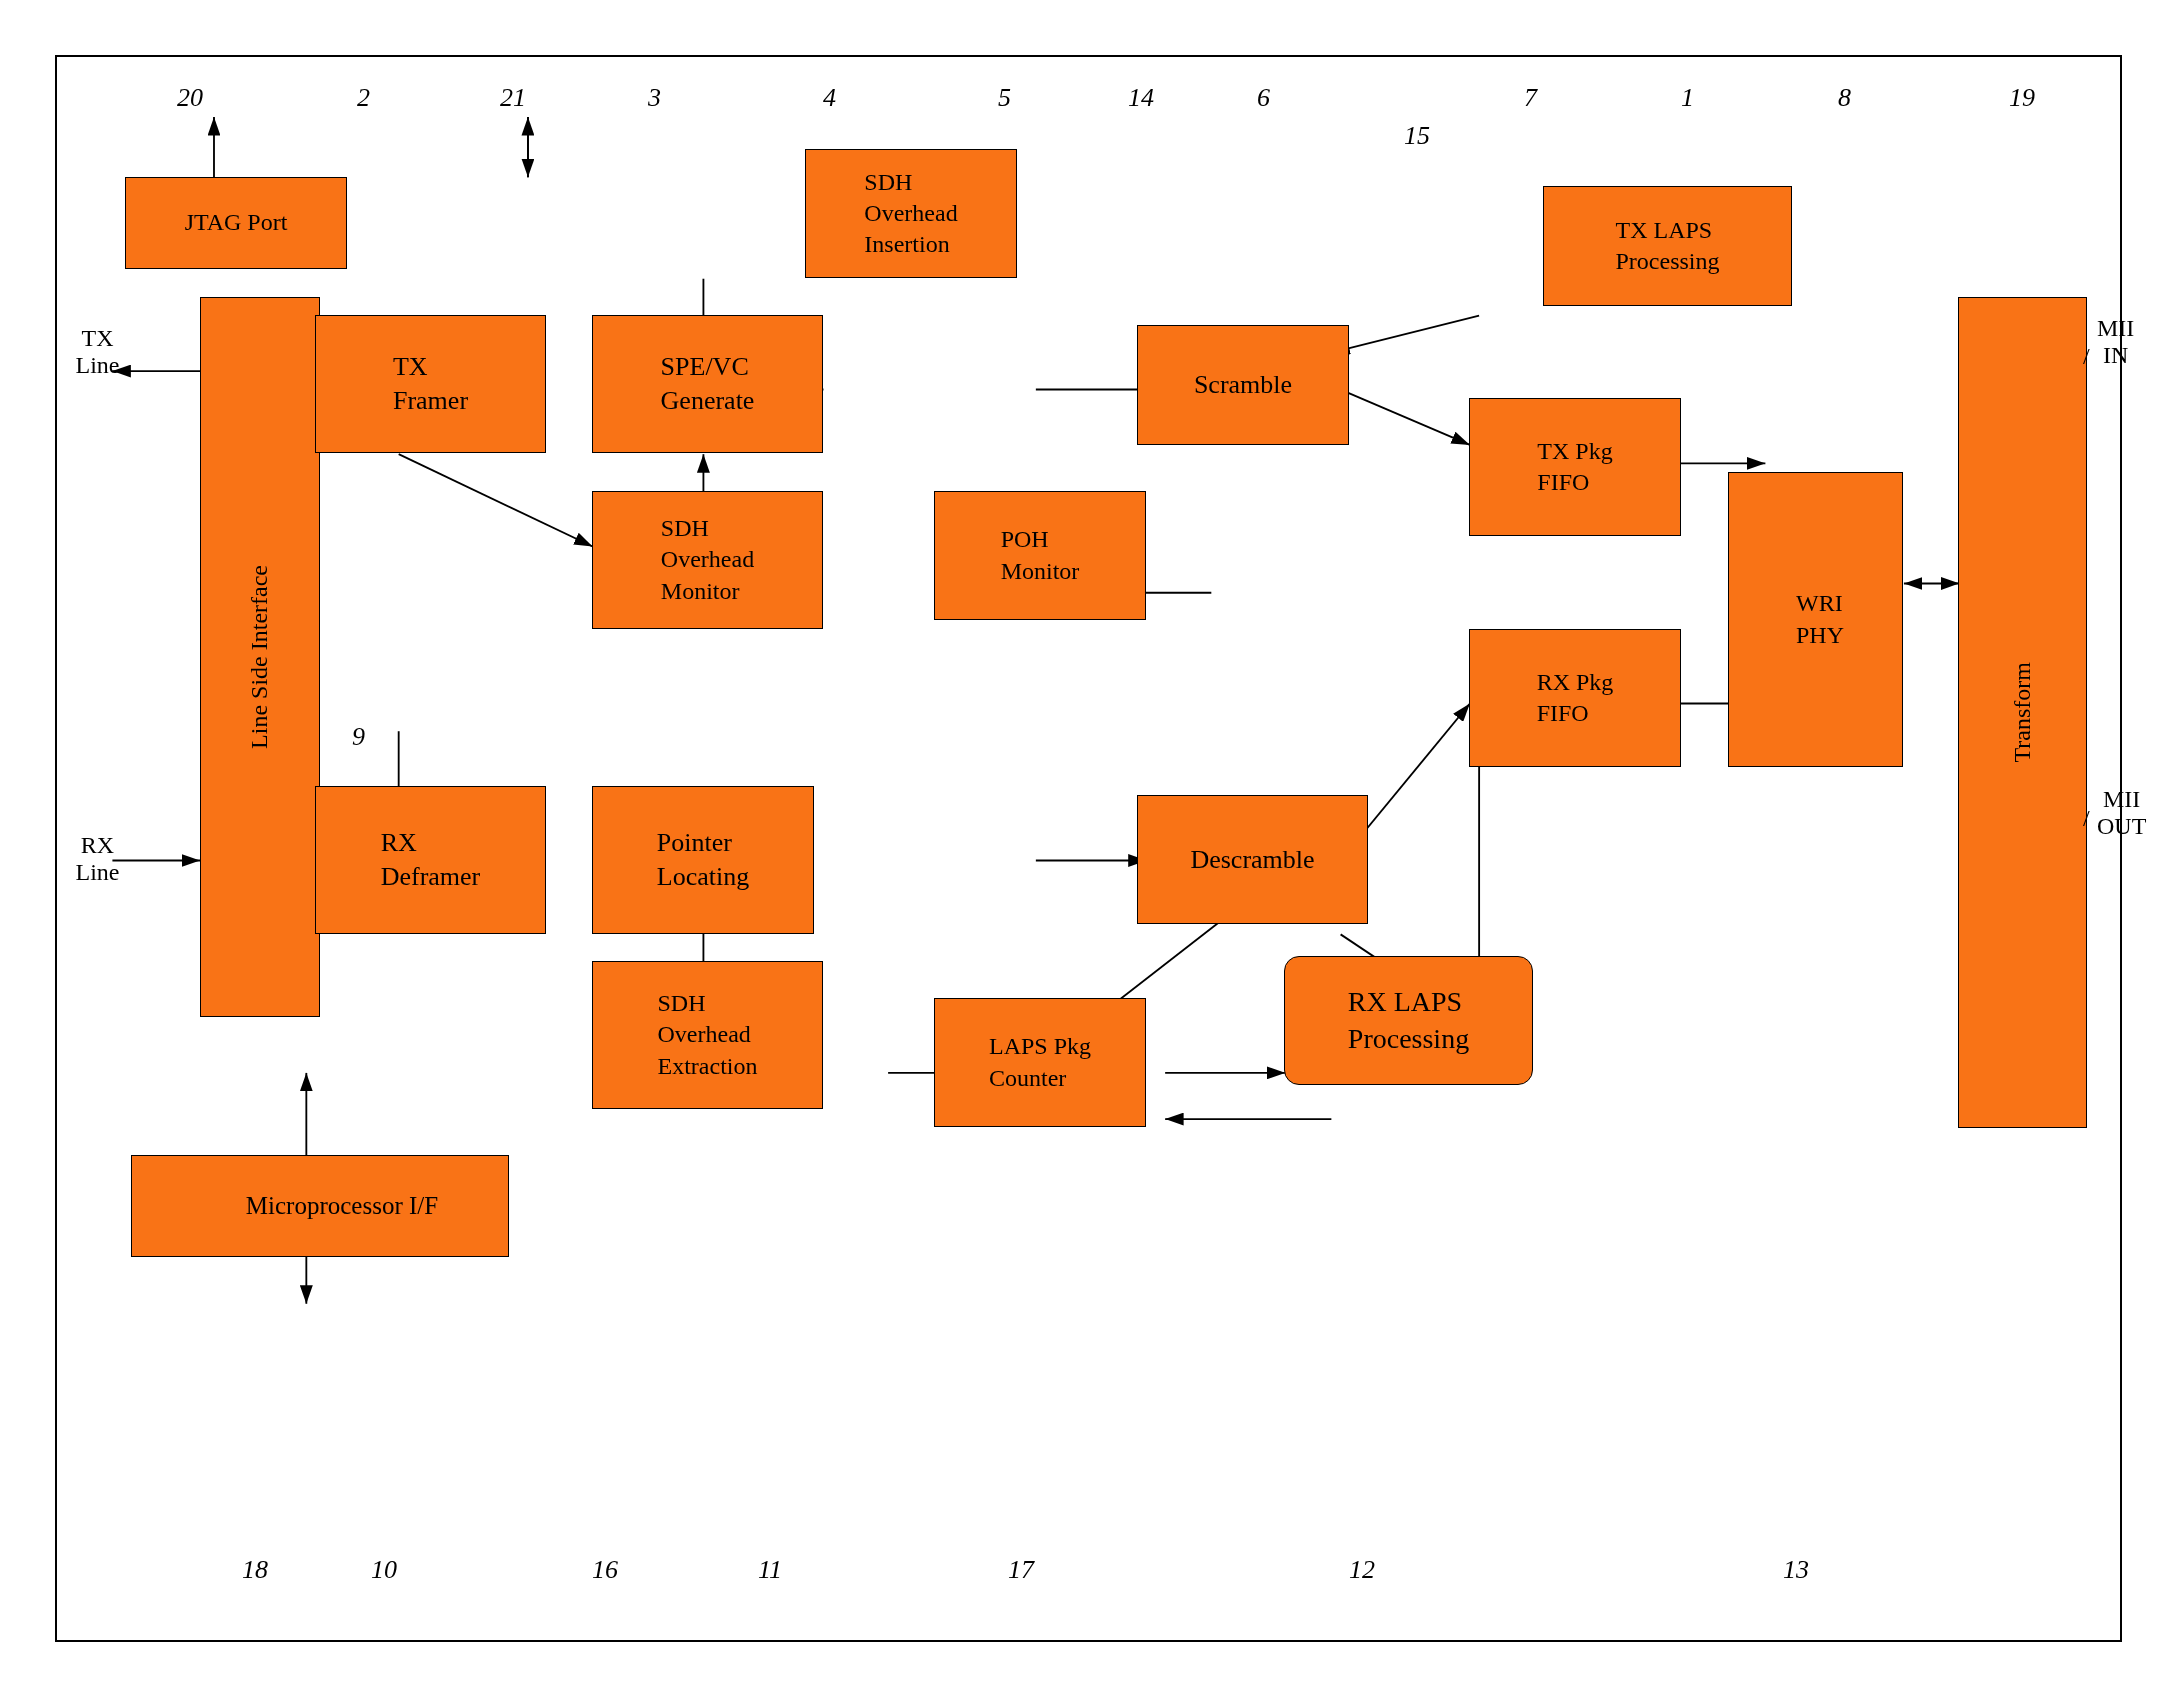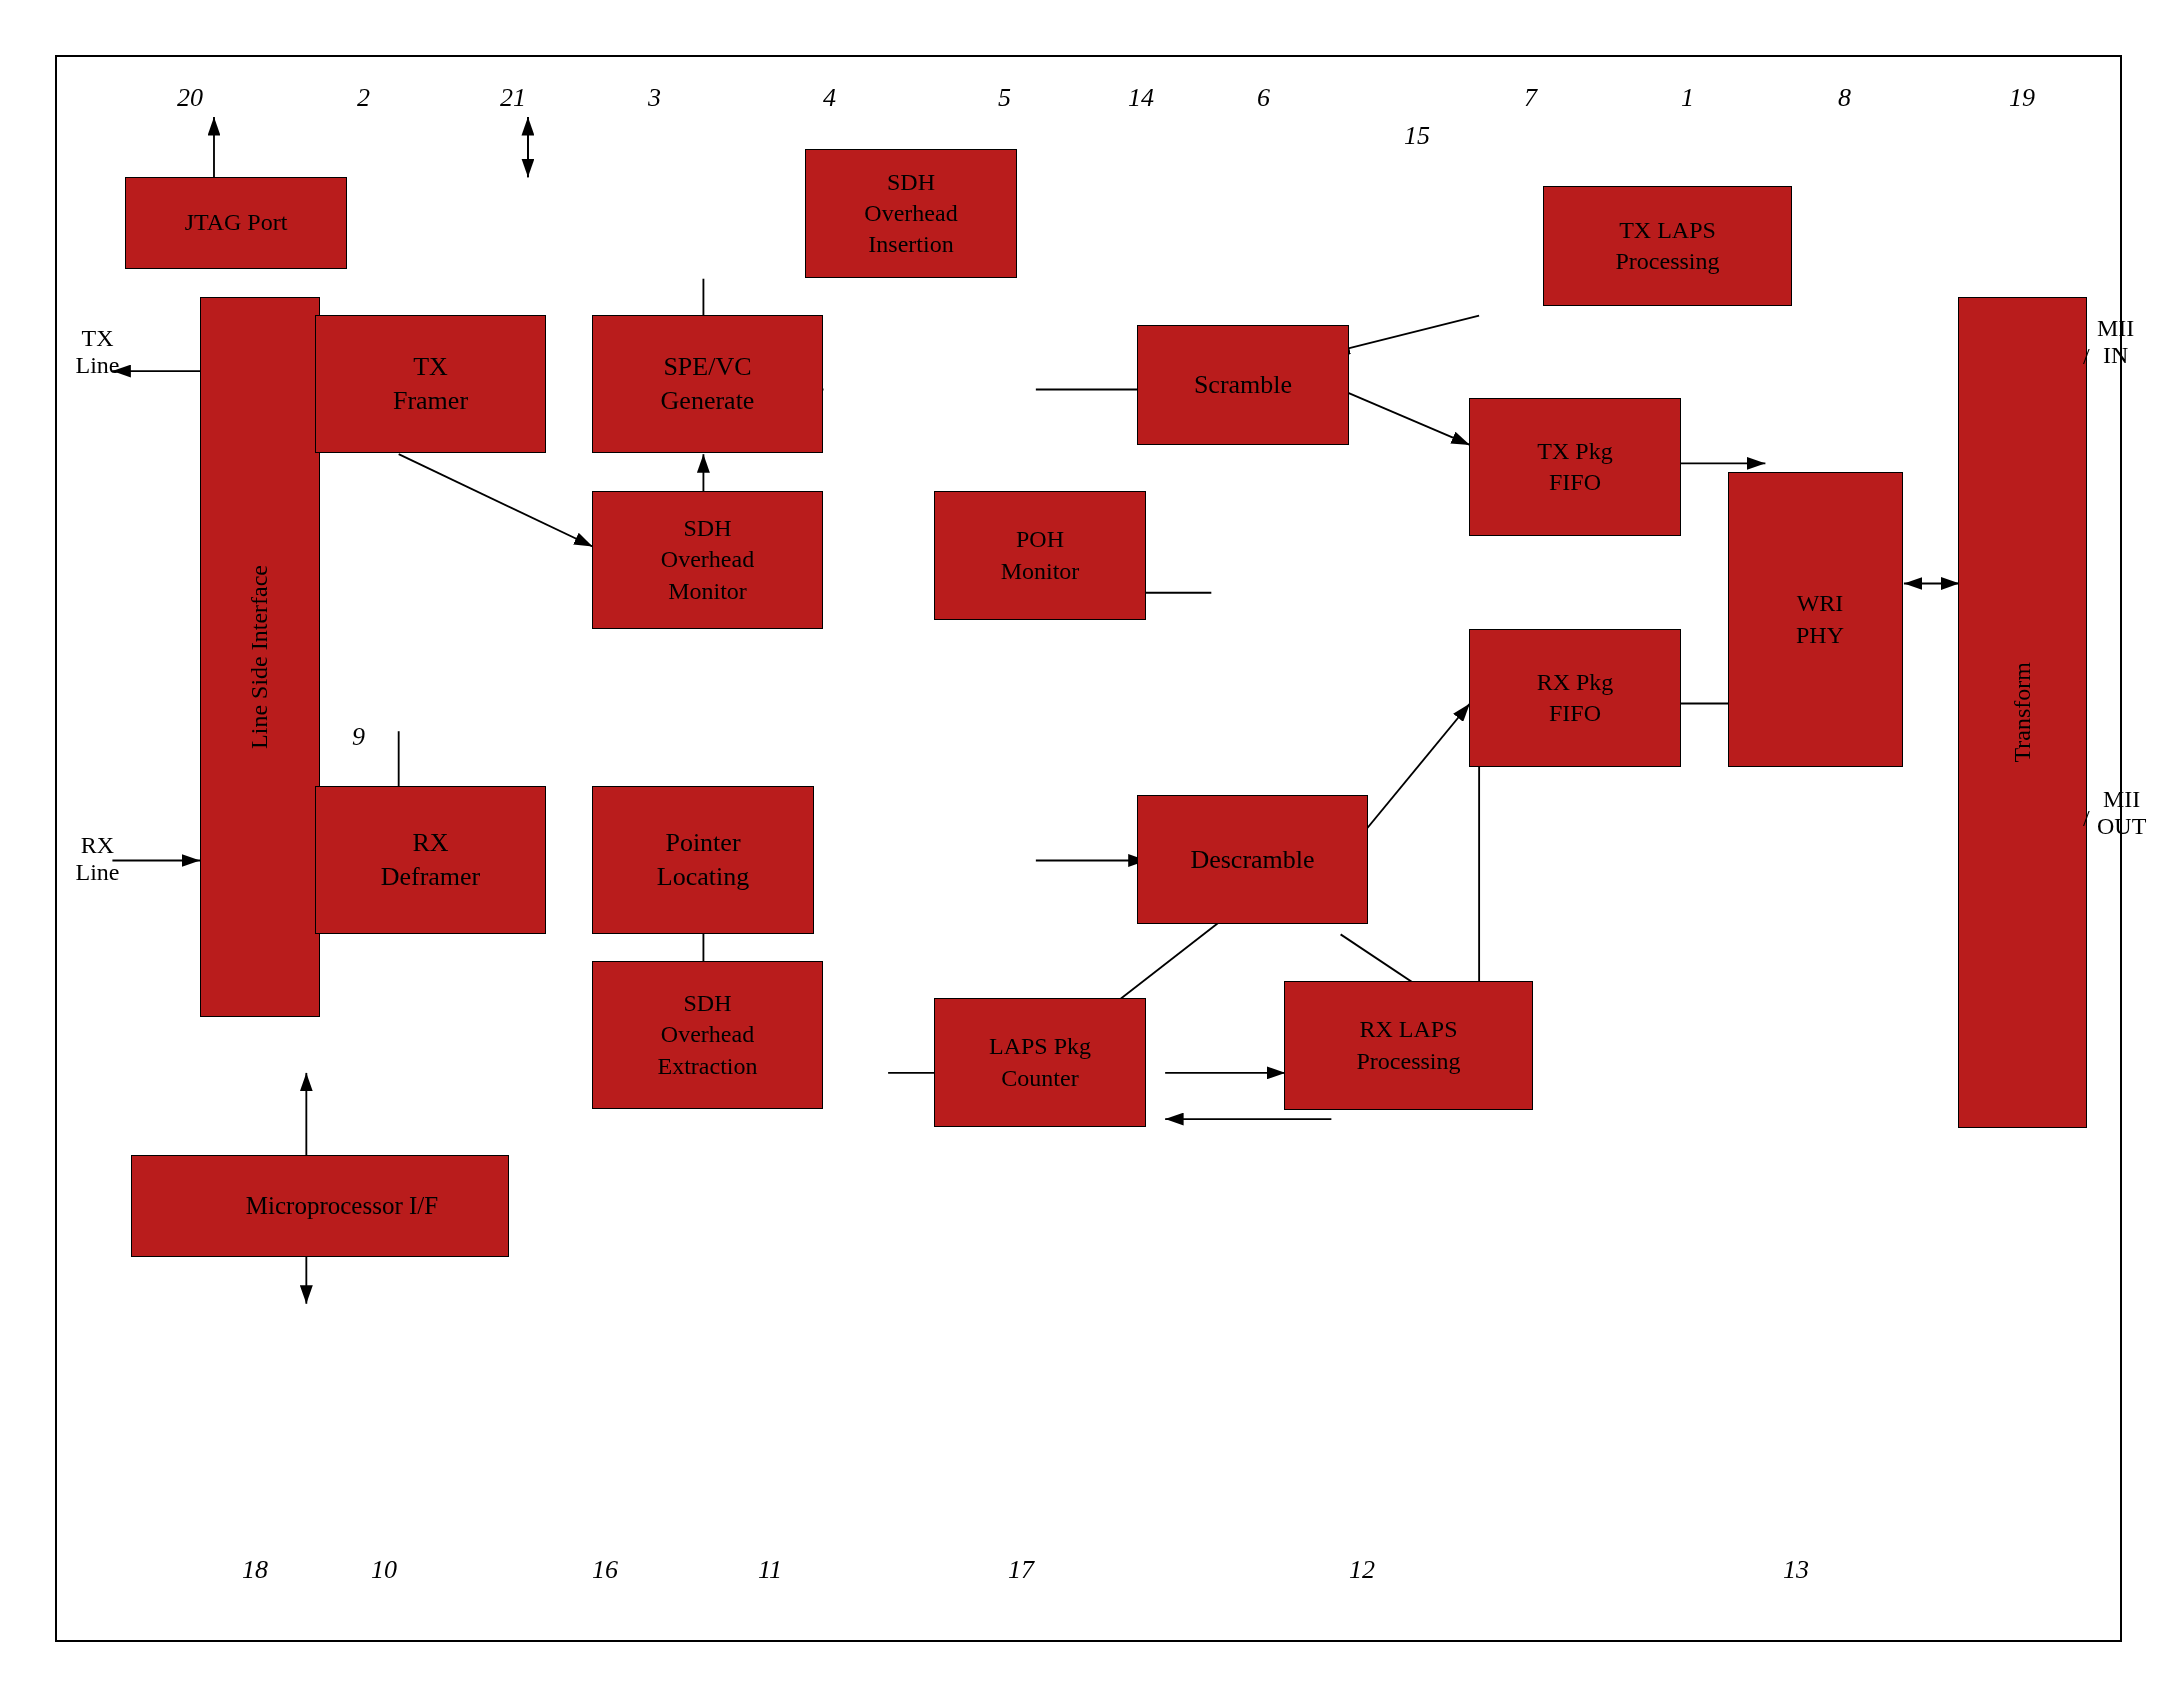--- a/index.html
+++ b/index.html
@@ -16,25 +16,25 @@
       top: 55px;
       left: 55px;
       width: 2067px;
       height: 1587px;
       border: 2.8px solid #000;
       background: #fff;
     }
     .block {
       position: absolute;
       border: 1.8px solid #000;
-      background: #b91c1c;
+      background: #f97316;
       display: flex;
       align-items: center;
       justify-content: center;
-      text-align: center;
+      text-align: left;
       font-size: 26px;
       line-height: 1.3;
       font-family: 'Times New Roman', Times, serif;
     }
     .label {
       position: absolute;
       font-size: 26px;
       font-family: 'Times New Roman', Times, serif;
       font-style: italic;
       white-space: nowrap;
@@ -258,21 +258,21 @@
   </div>
 
   <div class="block" style="top:904px;left:535px;width:231px;height:148px;font-size:24px;">
     <span>SDH<br>Overhead<br>Extraction</span>
   </div>
 
   <div class="block" style="top:941px;left:877px;width:212px;height:129px;font-size:24px;">
     <span>LAPS Pkg<br>Counter</span>
   </div>
 
-  <div class="block" style="top:924px;left:1227px;width:249px;height:129px;font-size:24px;">
+  <div class="block" style="top:899px;left:1227px;width:249px;height:129px;font-size:28px;border-radius:15px;">
     <span>RX LAPS<br>Processing</span>
   </div>
 
   <div class="block" style="top:1098px;left:74px;width:378px;height:102px;font-size:25px;padding-left:44px;">
     <span>Microprocessor I/F</span>
   </div>
 
   <div class="block" style="top:240px;left:1901px;width:129px;height:831px;font-size:24px;">
     <span class="vertical-label">Transform</span>
   </div>

